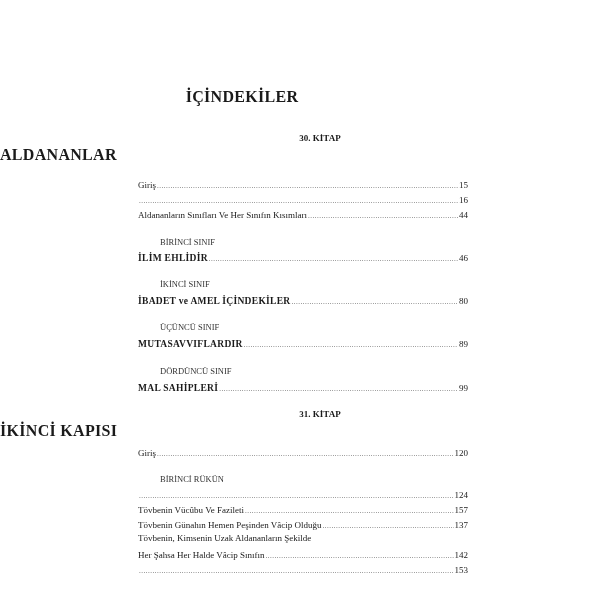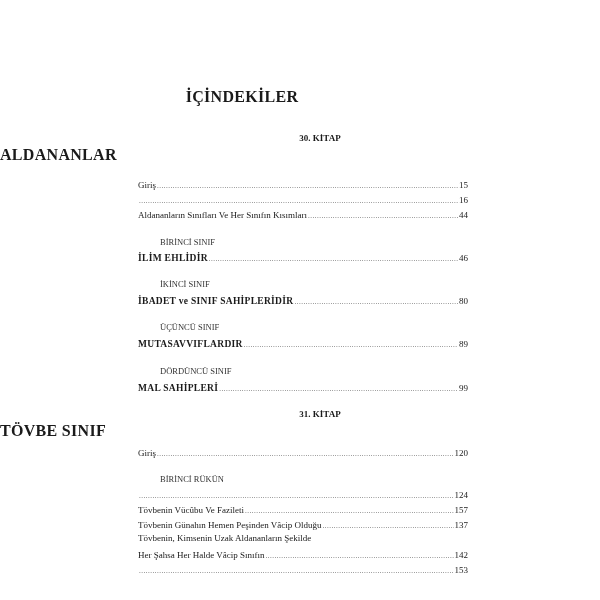--- a/index.html
+++ b/index.html
@@ -46,41 +46,41 @@
 
 <div class="caption" style="top:237px">BİRİNCİ SINIF</div>
 <div class="row bold" style="top:251px">
   <span class="t">İLİM EHLİDİR</span>
     <span class="dots"></span>
     <span class="p">46</span>
 </div>
 
 <div class="caption" style="top:279px">İKİNCİ SINIF</div>
 <div class="row bold" style="top:294px">
-  <span class="t">İBADET ve SINIF SAHİPLERİDİR</span>
+  <span class="t">İBADET ve AMEL İÇİNDEKİLER</span>
     <span class="dots"></span>
     <span class="p">80</span>
 </div>
 
 <div class="caption" style="top:322px">ÜÇÜNCÜ SINIF</div>
 <div class="row bold" style="top:337px">
   <span class="t">MUTASAVVIFLARDIR</span>
     <span class="dots"></span>
     <span class="p">89</span>
 </div>
 
 <div class="caption" style="top:366px">DÖRDÜNCÜ SINIF</div>
 <div class="row bold" style="top:381px">
   <span class="t">MAL SAHİPLERİ</span>
     <span class="dots"></span>
     <span class="p">99</span>
 </div>
 
 <div class="kitap-num" style="top:409px">31. KİTAP</div>
-<div class="kitap-title" style="top:422px">TÖVBE SINIF</div>
+<div class="kitap-title" style="top:422px">İKİNCİ KAPISI</div>
 
 <div class="row" style="top:446px">
   <span class="t">Giriş</span>
     <span class="dots"></span>
     <span class="p">120</span>
 </div>
 
 <div class="caption" style="top:474px">BİRİNCİ RÜKÜN</div>
 <div class="row bold" style="top:488px">
     <span class="dots"></span>

